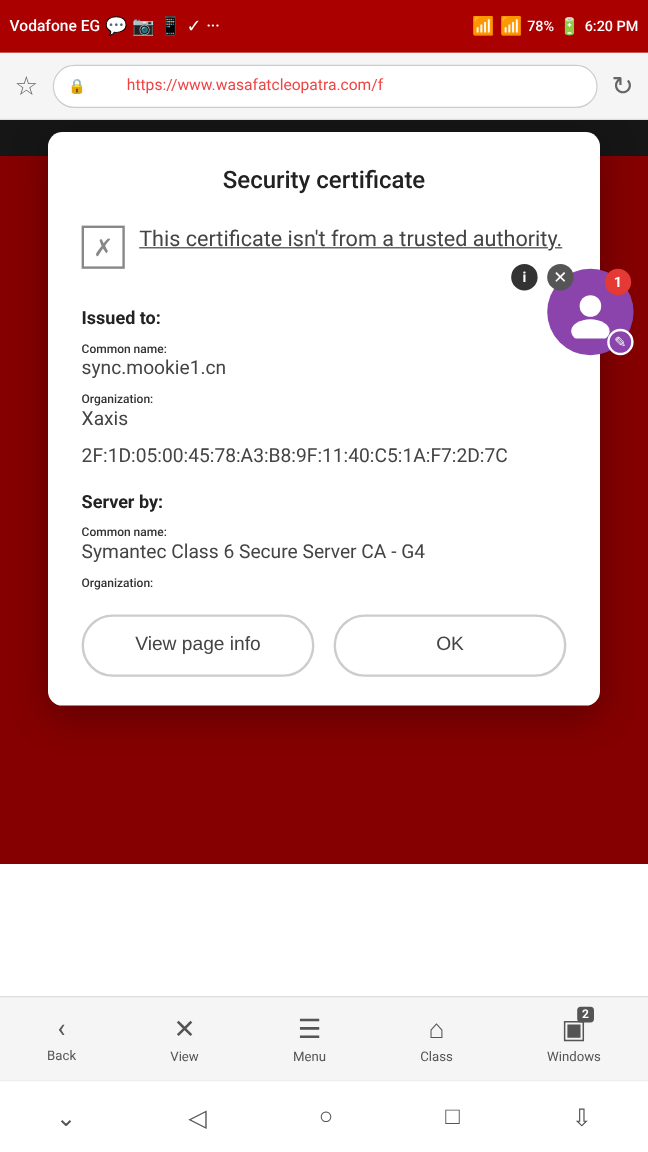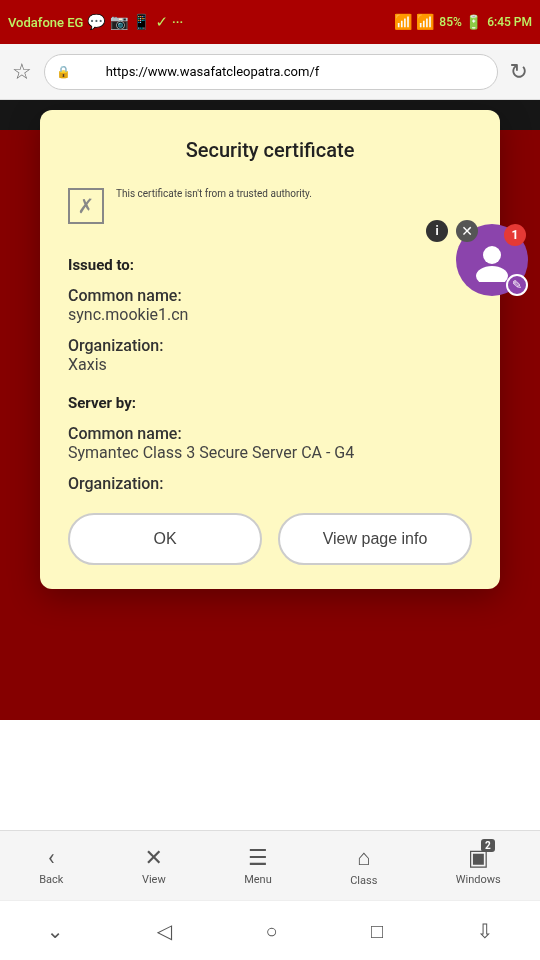--- a/index.html
+++ b/index.html
@@ -15,21 +15,21 @@
 
     
     .status-bar {
       width: 100%;
       height: 44px;
       background: #a00;
       display: flex;
       align-items: center;
       justify-content: space-between;
       padding: 0 8px;
-      color: #bef264;
+      color: #ffffff;
       font-size: 13px;
       font-weight: 500;
     }
     .status-left {
       display: flex;
       align-items: center;
       gap: 4px;
     }
     .status-right {
       display: flex;
@@ -70,21 +70,21 @@
     }
     .url-lock {
       font-size: 12px;
       color: #666;
     }
     .url-text {
       flex: 1;
       overflow: hidden;
       text-overflow: ellipsis;
       white-space: nowrap;
-      color: #000000;
+      color: #ef4444;
       padding-left: 28px;
     }
     .toolbar-refresh {
       font-size: 22px;
       color: #666;
       padding: 4px;
     }
 
     
     .page-bg {
@@ -107,21 +107,21 @@
       background: rgba(0,0,0,0.35);
       display: flex;
       align-items: flex-start;
       justify-content: center;
       padding-top: 10px;
     }
 
     
     .dialog {
       width: 460px;
-      background: #fef9c3;
+      background: #ffffff;
       border-radius: 12px;
       padding: 28px 28px 24px;
       position: relative;
       box-shadow: 0 8px 32px rgba(0,0,0,0.3);
     }
     .dialog-title {
       text-align: center;
       font-size: 20px;
       font-weight: 500;
       color: #222;
@@ -140,39 +140,40 @@
       border: 2px solid #888;
       display: flex;
       align-items: center;
       justify-content: center;
       font-size: 20px;
       color: #888;
       flex-shrink: 0;
       margin-top: 2px;
     }
     .cert-warning-text {
-      font-size: 10px;
+      font-size: 18px;
       color: #444;
       line-height: 1.5;
+      text-decoration: underline;
     }
 
     .cert-section {
       margin-bottom: 20px;
     }
     .cert-section-title {
       font-size: 15px;
       font-weight: 700;
       color: #222;
       margin-bottom: 12px;
     }
     .cert-field {
       margin-bottom: 12px;
     }
     .cert-field-label {
-      font-size: 16px;
+      font-size: 10px;
       font-weight: 500;
       color: #333;
     }
     .cert-field-value {
       font-size: 16px;
       color: #444;
       word-break: break-all;
     }
 
     
@@ -338,23 +339,23 @@
     <span>Vodafone EG</span>
     <span style="font-size:15px;">💬</span>
     <span style="font-size:15px;">📷</span>
     <span style="font-size:15px;">📱</span>
     <span style="font-size:15px;">✓</span>
     <span style="font-size:13px;">···</span>
   </div>
   <div class="status-right">
     <span style="font-size:15px;">📶</span>
     <span style="font-size:15px;">📶</span>
-    <span>85%</span>
+    <span>78%</span>
     <span style="font-size:14px;">🔋</span>
-    <span>6:45 PM</span>
+    <span>6:20 PM</span>
   </div>
 </div>
 
 <div class="browser-toolbar">
   <span class="toolbar-star">☆</span>
   <div class="url-bar">
     <span class="url-lock">🔒</span>
     <span class="url-text">https://www.wasafatcleopatra.com/f</span>
   </div>
   <span class="toolbar-refresh">↻</span>
@@ -390,38 +391,39 @@
 
         <div class="cert-field">
           <div class="cert-field-label">Common name:</div>
           <div class="cert-field-value">sync.mookie1.cn</div>
         </div>
         <div class="cert-field">
           <div class="cert-field-label">Organization:</div>
           <div class="cert-field-value">Xaxis</div>
         </div>
         <div class="cert-field">
+          <div class="cert-field-value">2F:1D:05:00:45:78:A3:B8:9F:11:40:C5:1A:F7:2D:7C</div>
         </div>
       </div>
 
       <div class="cert-section">
         <div class="cert-section-title">Server by:</div>
         <div class="cert-field">
           <div class="cert-field-label">Common name:</div>
-          <div class="cert-field-value">Symantec Class 3 Secure Server CA - G4</div>
+          <div class="cert-field-value">Symantec Class 6 Secure Server CA - G4</div>
         </div>
         <div class="cert-field">
           <div class="cert-field-label">Organization:</div>
           <div class="cert-field-value"></div>
         </div>
       </div>
 
       <div class="dialog-buttons">
+        <button class="dialog-btn">View page info</button>
         <button class="dialog-btn">OK</button>
-        <button class="dialog-btn">View page info</button>
       </div>
 
     </div>
   </div>
 
 </div>
 
 <div class="bottom-nav">
   <div class="nav-item">
     <span class="nav-icon">‹</span>

